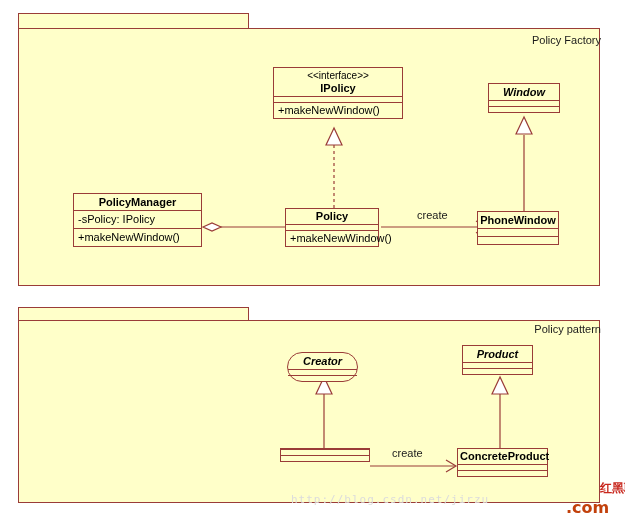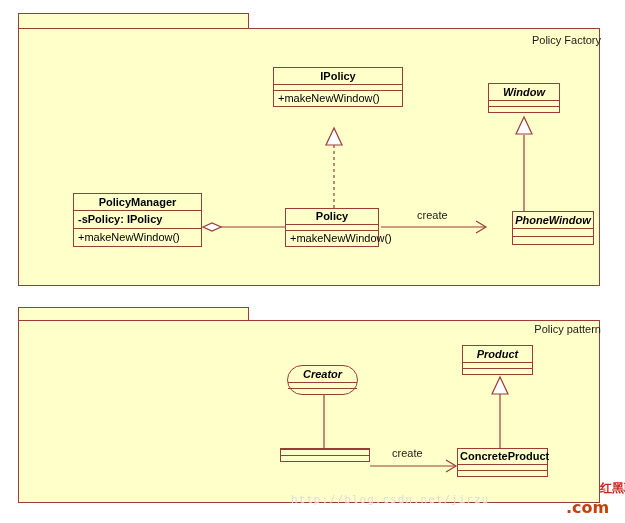--- a/index.html
+++ b/index.html
@@ -81,59 +81,60 @@
 
   <line x1="370" y1="466" x2="455" y2="466" stroke="#9A3C38" stroke-width="1.2"></line>
   <polyline points="446,460 456,466 446,472" fill="none" stroke="#9A3C38" stroke-width="1.2"></polyline>
 </svg>
 
 <div class="edge-label" style="left:417px;top:209px;">create</div>
 <div class="edge-label" style="left:392px;top:447px;">create</div>
 
 <div class="uml-class" style="left:273px;top:67px;width:128px;">
   <div class="uml-name">
+    <span class="stereotype">&lt;&lt;interface&gt;&gt;</span>
     <span>IPolicy</span>
   </div>
   <div class="uml-sect empty"></div>
   <div class="uml-sect">
     <span>+makeNewWindow()</span>
   </div>
 </div>
 
 <div class="uml-class abstract" style="left:488px;top:83px;width:70px;">
   <div class="uml-name">Window</div>
   <div class="uml-sect empty"></div>
   <div class="uml-sect empty"></div>
 </div>
 
 <div class="uml-class" style="left:73px;top:193px;width:127px;">
   <div class="uml-name">PolicyManager</div>
-  <div class="uml-sect" style="padding:2px 4px;font-weight:bold;">
+  <div class="uml-sect" style="padding:2px 4px;">
     <span>-sPolicy: IPolicy</span>
   </div>
   <div class="uml-sect" style="padding:2px 4px;">
     <span>+makeNewWindow()</span>
   </div>
 </div>
 
 <div class="uml-class" style="left:285px;top:208px;width:92px;">
   <div class="uml-name" style="padding:1px 5px;">Policy</div>
   <div class="uml-sect empty"></div>
   <div class="uml-sect">
     <span>+makeNewWindow()</span>
   </div>
 </div>
 
-<div class="uml-class" style="left:512px;top:211px;width:80px;font-style:italic;">
+<div class="uml-class" style="left:477px;top:211px;width:80px;">
   <div class="uml-name" style="padding:2px 2px 1px 2px;">PhoneWindow</div>
   <div class="uml-sect empty" style="min-height:7px;"></div>
   <div class="uml-sect empty" style="min-height:7px;"></div>
 </div>
 
-<div class="uml-class abstract" style="left:287px;top:365px;width:69px;border-radius:15px;">
+<div class="uml-class abstract" style="left:287px;top:352px;width:69px;border-radius:15px;">
   <div class="uml-name">Creator</div>
   <div class="uml-sect empty"></div>
   <div class="uml-sect empty"></div>
 </div>
 
 <div class="uml-class abstract" style="left:462px;top:345px;width:69px;">
   <div class="uml-name">Product</div>
   <div class="uml-sect empty"></div>
   <div class="uml-sect empty"></div>
 </div>

